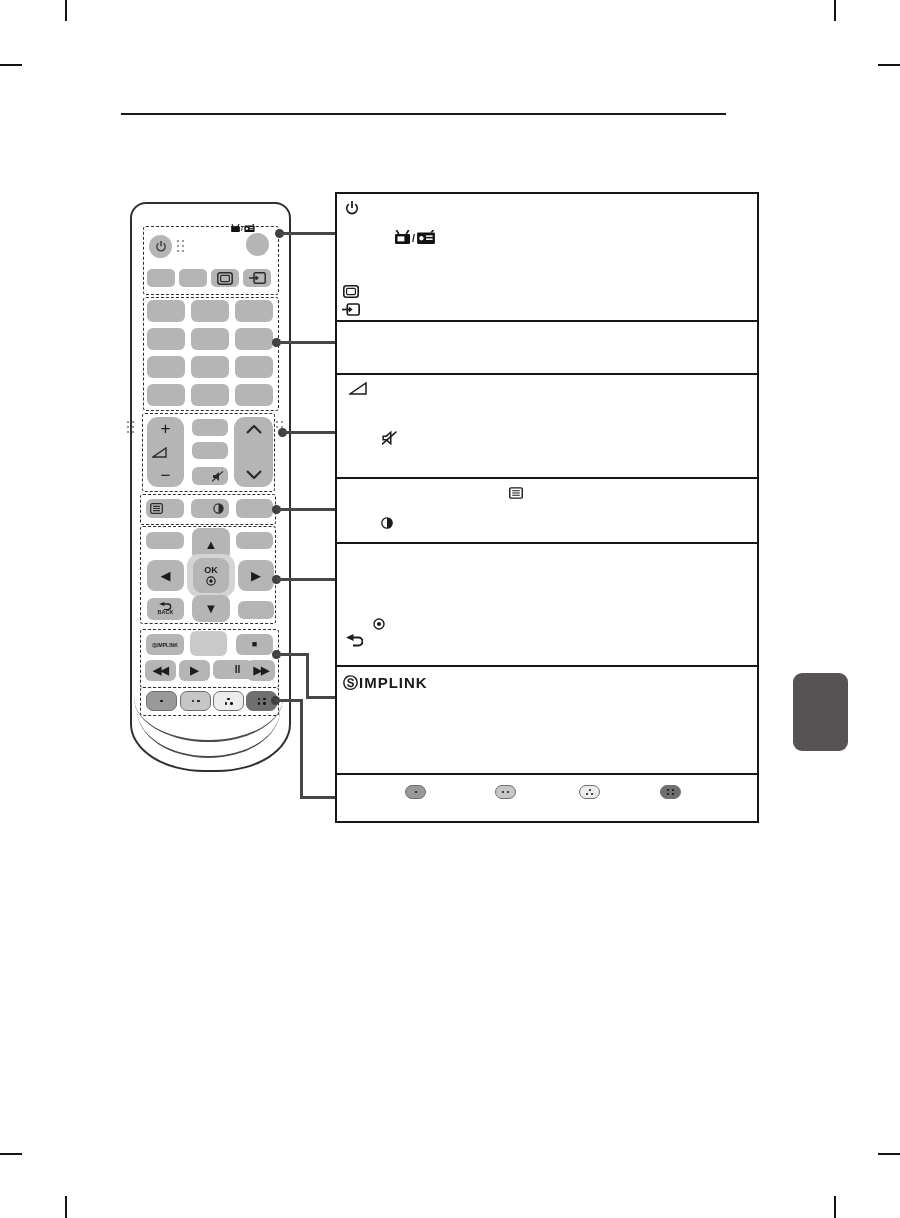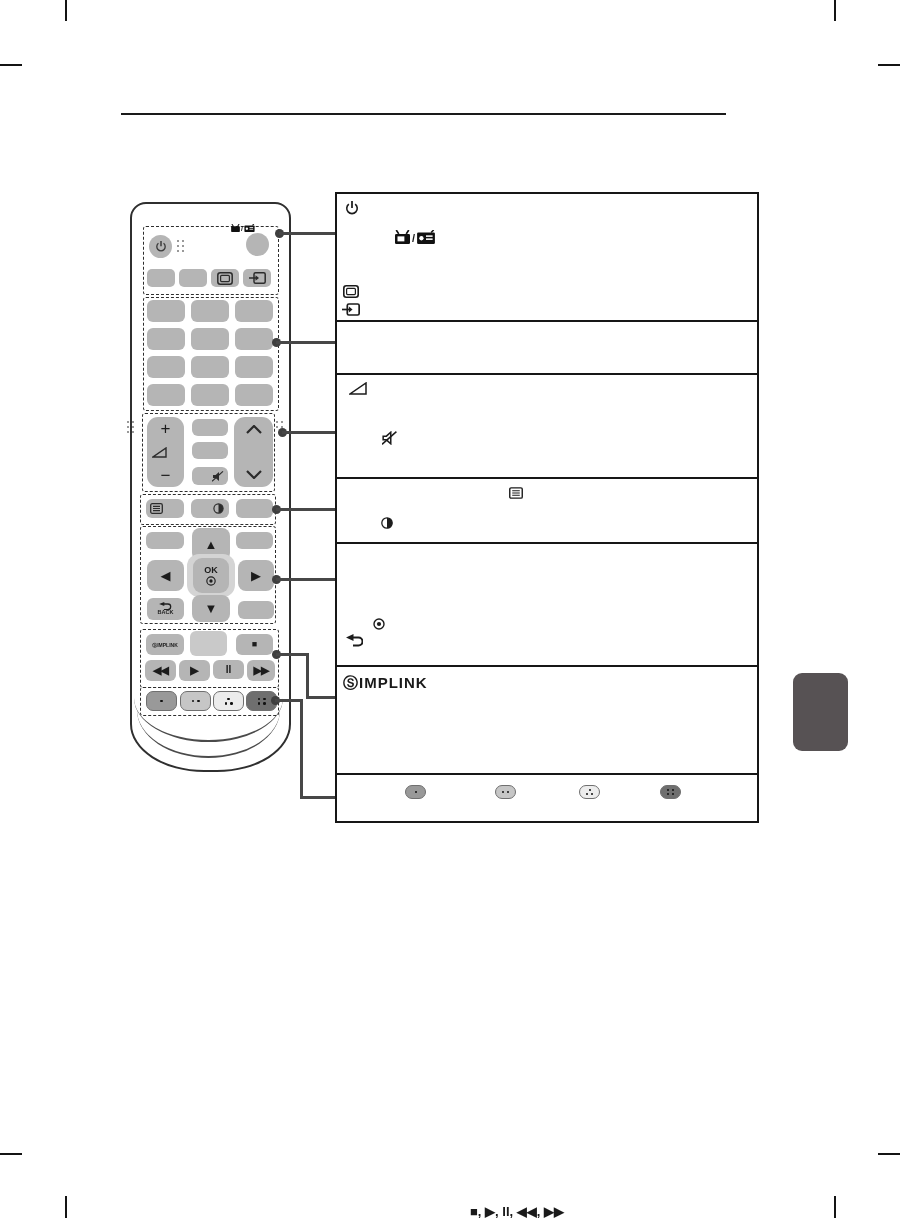--- a/index.html
+++ b/index.html
@@ -239,21 +239,21 @@
   <div class="btn blank" style="left:190px;top:631px;width:37px;height:25px;background:#c9c9c9;"></div>
   <div class="btn" style="left:236px;top:634px;width:37px;height:21px;">
     <span style="font-size:9px;line-height:1;">■</span>
   </div>
   <div class="btn" style="left:145px;top:660px;width:31px;height:21px;">
     <span class="medtxt">◀◀</span>
   </div>
   <div class="btn" style="left:179px;top:660px;width:31px;height:21px;">
     <span class="medtxt" style="letter-spacing:0;">▶</span>
   </div>
-  <div class="btn" style="left:213px;top:660px;width:31px;height:19px;">
+  <div class="btn" style="left:213px;top:660px;width:31px;height:19px;padding-left:9px;">
     <b style="font-size:10px;line-height:1;">II</b>
   </div>
   <div class="btn" style="left:247px;top:660px;width:28px;height:21px;">
     <span class="medtxt">▶▶</span>
   </div>
 
   <div class="dashed" style="left:140px;top:687px;width:137px;height:27px;"></div>
   <div class="pill" style="left:146px;top:691px;width:29px;height:18px;background:#999999;">
     <span class="prow">
         <i></i>
@@ -380,21 +380,20 @@
       </span>
       <span class="abs" style="left:9px;top:90px;">
         <svg width="17" height="13" viewBox="0 0 17 13">
             <path d="M5 3.5h7.5a4 4 0 0 1 0 8H7" fill="none" stroke="#1c1c1c" stroke-width="2"></path>
             <path d="M7.5 0 0 3.5l7.5 3.5z" fill="#1c1c1c"></path>
           </svg>
       </span>
     </div>
     <div class="trow" style="height:108px;">
       <span class="abs tbl-logo" style="left:6px;top:7px;">ⓈIMPLINK</span>
-      <span class="media-seq">■, ▶, II, ◀◀, ▶▶</span>
     </div>
     <div class="trow" style="height:36px;">
       <span class="pill small" style="left:68px;top:10px;width:19px;height:12px;background:#999999;gap:1.5px;">
           <span class="prow">
             <i></i>
           </span>
         </span>
       <span class="pill small" style="left:158px;top:10px;width:19px;height:12px;background:#c6c6c6;gap:1.5px;">
           <span class="prow">
             <i></i>

